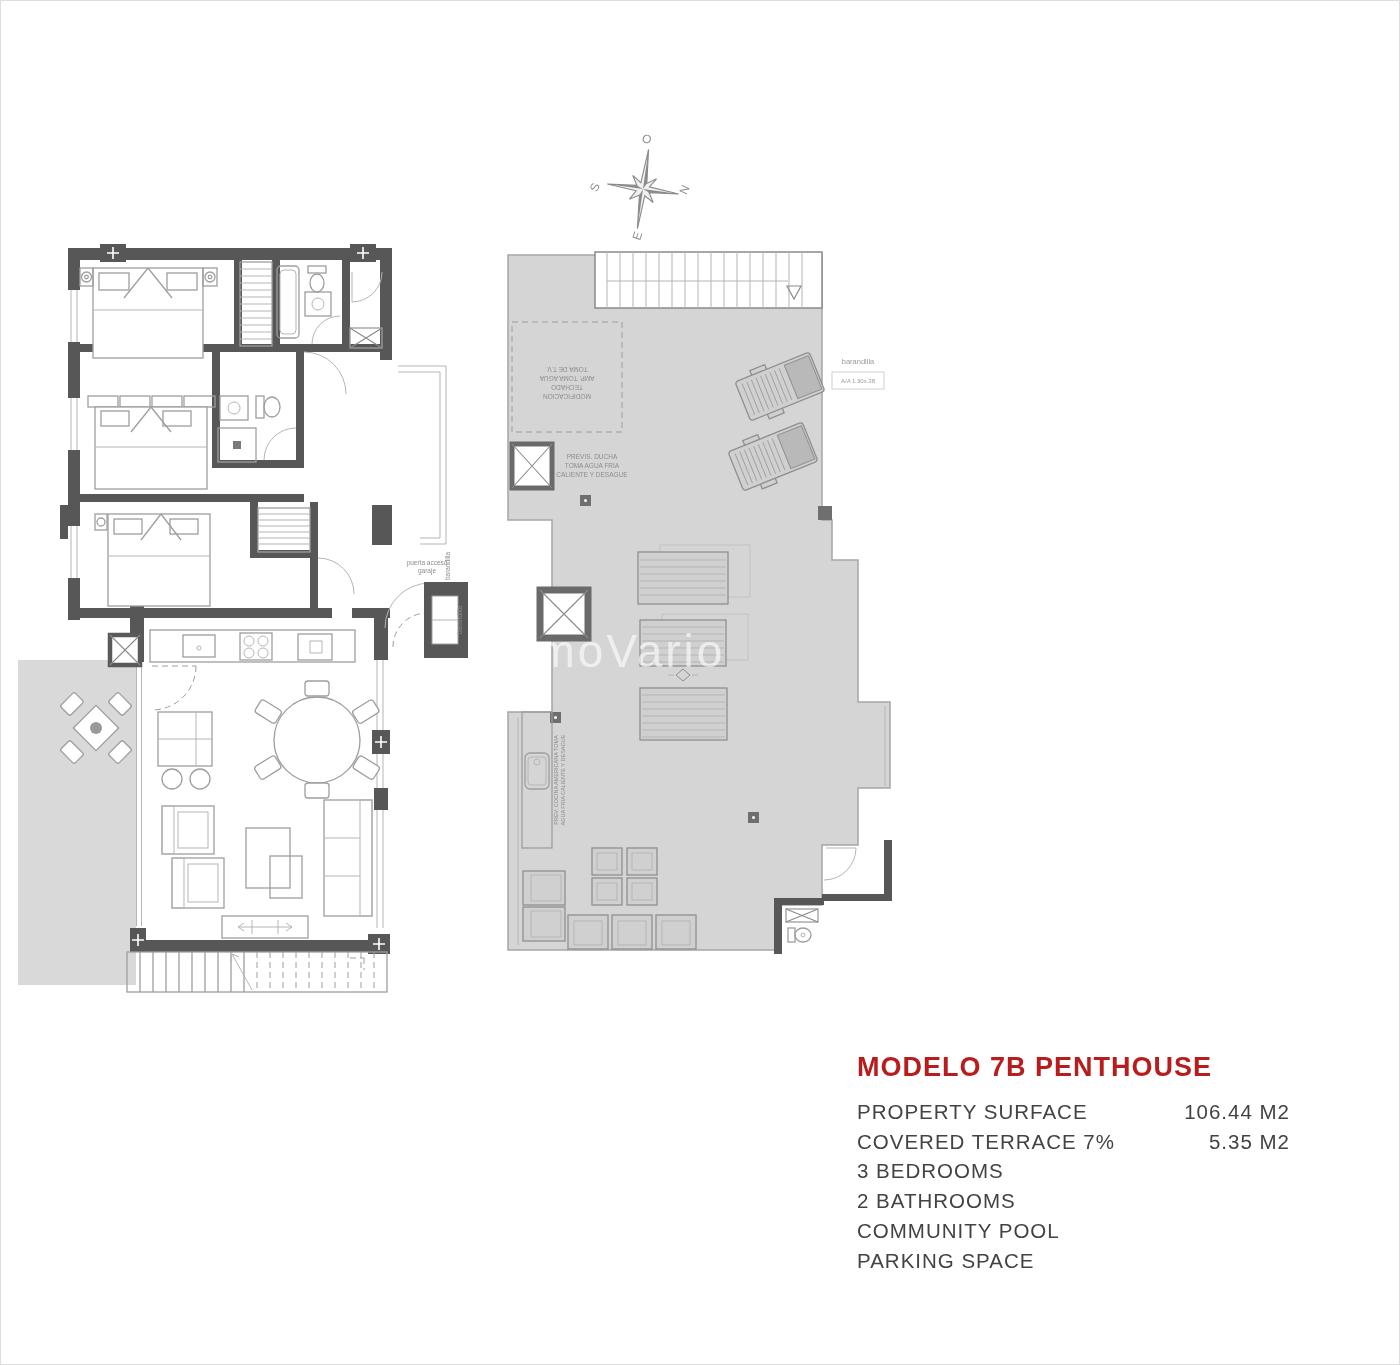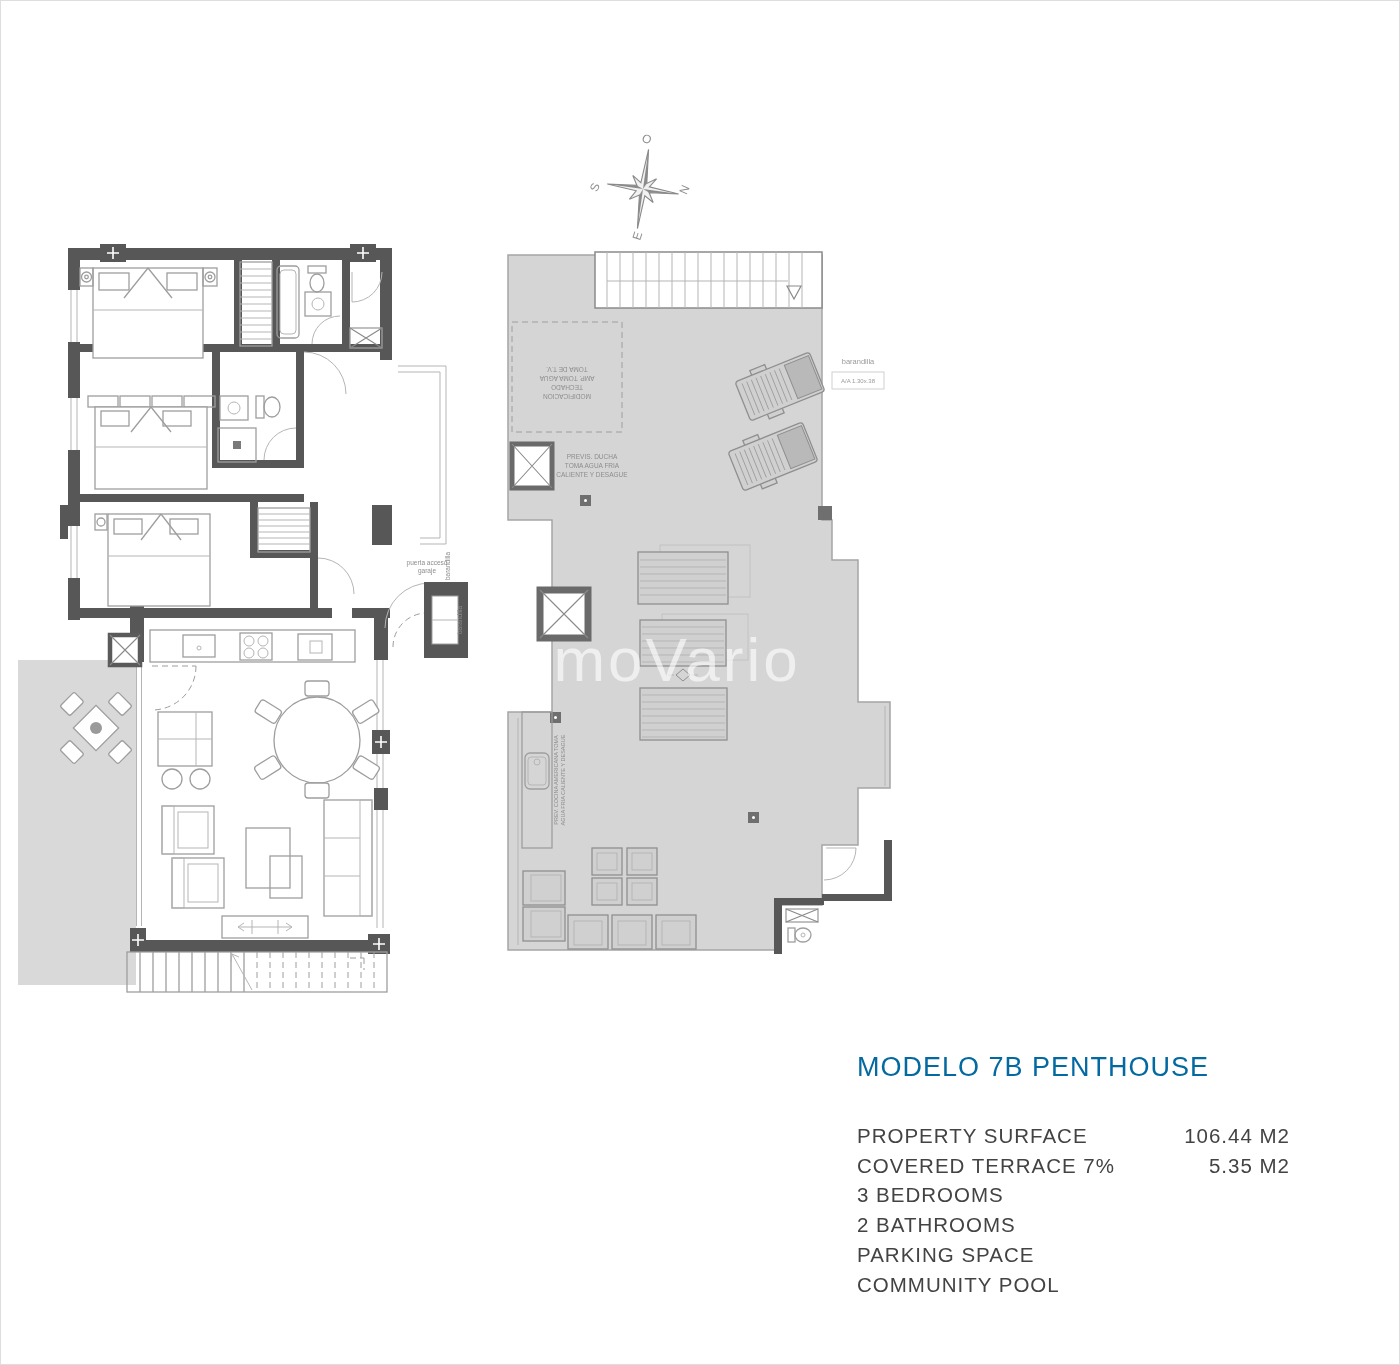--- a/index.html
+++ b/index.html
@@ -11,24 +11,24 @@
   .lnf{stroke:#9e9e9e;fill:#ffffff;stroke-width:1.3;}
   .gfur{stroke:#8f8f8f;fill:#d0d0d0;stroke-width:1.3;}
   .thin{stroke:#b5b5b5;fill:none;stroke-width:1;}
   .dash{stroke:#9e9e9e;fill:none;stroke-width:1;stroke-dasharray:6 4;}
   .note{font-size:6.5px;fill:#8d8d8d;}
   .noteb{font-size:7.5px;fill:#9a9a9a;}
   .gray{fill:#d9d9d9;}
   .sol{fill:#d5d5d5;stroke:#a5a5a5;stroke-width:1.5;}
   .xline{stroke:#8a8a8a;stroke-width:1.1;fill:none;}
   .plus{stroke:#ffffff;stroke-width:1.6;fill:none;}
-  #watermark{position:absolute;left:482px;top:624px;width:420px;font-size:62px;
+  #watermark{position:absolute;left:482px;top:624px;width:420px;font-size:46px;
         color:rgba(255,255,255,0.62);letter-spacing:3px;font-weight:400;z-index:5;}
   #specs{position:absolute;left:857px;top:1052px;width:433px;z-index:4;}
-  #specs .title{font-size:27px;font-weight:normal;color:#0369a1;letter-spacing:1px;margin-bottom:38px;}
+  #specs .title{font-size:27px;font-weight:bold;color:#b91c1c;letter-spacing:1px;margin-bottom:14px;}
   #specs .row{display:flex;justify-content:space-between;font-size:20.5px;color:#434343;
         letter-spacing:1px;height:29.8px;align-items:center;}
   #specs .row .val{text-align:left;}
 </style>
 </head>
 <body>
 
 <div id="page">
 
 <svg width="1400" height="1365" viewBox="0 0 1400 1365">
@@ -411,22 +411,22 @@
   </div>
   <div class="row">
     <span>3 BEDROOMS</span>
     <span class="val"></span>
   </div>
   <div class="row">
     <span>2 BATHROOMS</span>
     <span class="val"></span>
   </div>
   <div class="row">
+    <span>COMMUNITY POOL</span>
+    <span class="val"></span>
+  </div>
+  <div class="row">
     <span>PARKING SPACE</span>
     <span class="val"></span>
   </div>
-  <div class="row">
-    <span>COMMUNITY POOL</span>
-    <span class="val"></span>
-  </div>
 </div>
 
 </div>
 
 </body></html>

